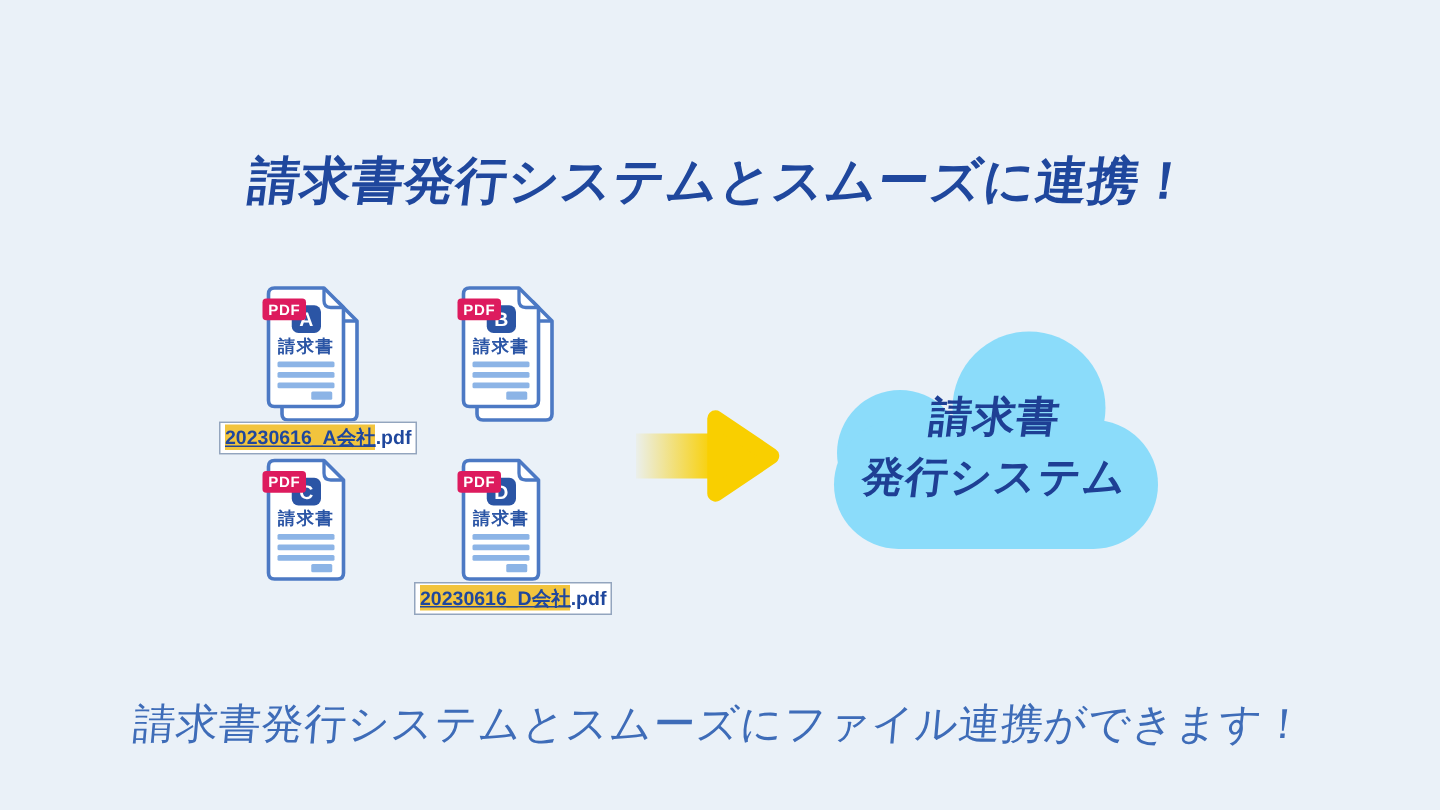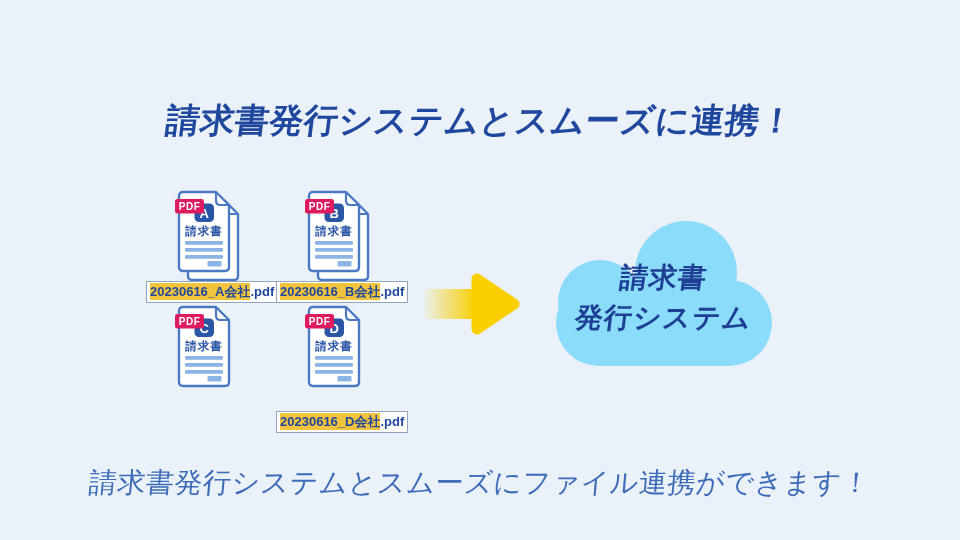--- a/index.html
+++ b/index.html
@@ -28,21 +28,21 @@
   .letter-badge{fill:var(--badge-blue,#2B55A5);}
   .letter-text{fill:#fff;font-size:13px;font-weight:bold;text-anchor:middle;}
   .doc-title-text{fill:var(--badge-blue,#2B55A5);font-size:11.5px;font-weight:bold;text-anchor:middle;letter-spacing:1px;}
   .doc-line{fill:var(--doc-line,#8CB4E6);}
   .file-label{
     position:absolute;display:inline-block;background:#fff;
     border:1px solid var(--label-border,#93A5BE);
     padding:1px 3px;font-size:13px;font-weight:bold;
     color:var(--label-text,#1F479D);white-space:nowrap;
   }
-  .file-label .hl{background:var(--highlight,#F2C43D);padding:1px 0;}
+  .file-label .hl{background:var(--highlight,#F2C43D);padding:1px 0;text-decoration:underline;}
   .flow-arrow{position:absolute;left:424px;top:270px;}
   .cloud-wrap{position:absolute;left:548px;top:218px;width:230px;height:150px;}
   .cloud-shape{fill:var(--cloud,#8BDCFA);}
   .cloud-label{
     position:absolute;inset:0;display:flex;flex-direction:column;
     align-items:center;justify-content:center;padding-top:10px;
     color:var(--cloud-text,#1E3F94);font-size:28px;font-weight:bold;
     line-height:40px;text-align:center;letter-spacing:1px;
   }
 </style>
@@ -94,23 +94,20 @@
       <text class="pdf-badge-text" x="13.5" y="19.8">PDF</text>
       <text class="doc-title-text" x="28" y="44.5">請求書</text>
       <g>
         <rect class="doc-line" x="9" y="51" width="38" height="3.8" rx="1"></rect>
         <rect class="doc-line" x="9" y="58" width="38" height="3.8" rx="1"></rect>
         <rect class="doc-line" x="9" y="65" width="38" height="3.8" rx="1"></rect>
         <rect class="doc-line" x="31.5" y="71" width="14" height="5.5" rx="1"></rect>
       </g>
     </svg>
   </div>
-  <div class="file-label" style="left:276px;top:281px">
-    <span class="hl">20230616_B会社</span><span>.pdf</span>
-  </div>
 
   <div class="doc-card" style="left:176px;top:305px">
     <svg width="68" height="94" viewBox="0 0 68 94">
       <path class="page" d="M7 2 L40 2 L53 15 L53 77 Q53 81 49 81 L7 81 Q3 81 3 77 L3 6 Q3 2 7 2 Z"></path>
       <path class="fold" d="M40 2 L40 10.5 Q40 15 44.5 15 L53 15"></path>
       <rect class="letter-badge" x="18.5" y="13.5" width="19.5" height="18.5" rx="4.5"></rect>
       <text class="letter-text" x="28.2" y="27.6">C</text>
       <rect class="pdf-badge" x="-1" y="9" width="29" height="14.5" rx="2.5"></rect>
       <text class="pdf-badge-text" x="13.5" y="19.8">PDF</text>
       <text class="doc-title-text" x="28" y="44.5">請求書</text>
@@ -133,21 +130,21 @@
       <text class="pdf-badge-text" x="13.5" y="19.8">PDF</text>
       <text class="doc-title-text" x="28" y="44.5">請求書</text>
       <g>
         <rect class="doc-line" x="9" y="51" width="38" height="3.8" rx="1"></rect>
         <rect class="doc-line" x="9" y="58" width="38" height="3.8" rx="1"></rect>
         <rect class="doc-line" x="9" y="65" width="38" height="3.8" rx="1"></rect>
         <rect class="doc-line" x="31.5" y="71" width="14" height="5.5" rx="1"></rect>
       </g>
     </svg>
   </div>
-  <div class="file-label" style="left:276px;top:411px">
+  <div class="file-label" style="left:276px;top:388px">
     <span class="hl">20230616_D会社</span><span>.pdf</span>
   </div>
 
   <div class="flow-arrow">
     <svg width="100" height="68" viewBox="0 0 100 68">
       <defs>
         <linearGradient id="arrowGrad" x1="0" y1="0" x2="1" y2="0">
           <stop offset="0" stop-color="#F9CF00" stop-opacity="0.05"></stop>
           <stop offset="1" stop-color="#F9CF00" stop-opacity="1"></stop>
         </linearGradient>

